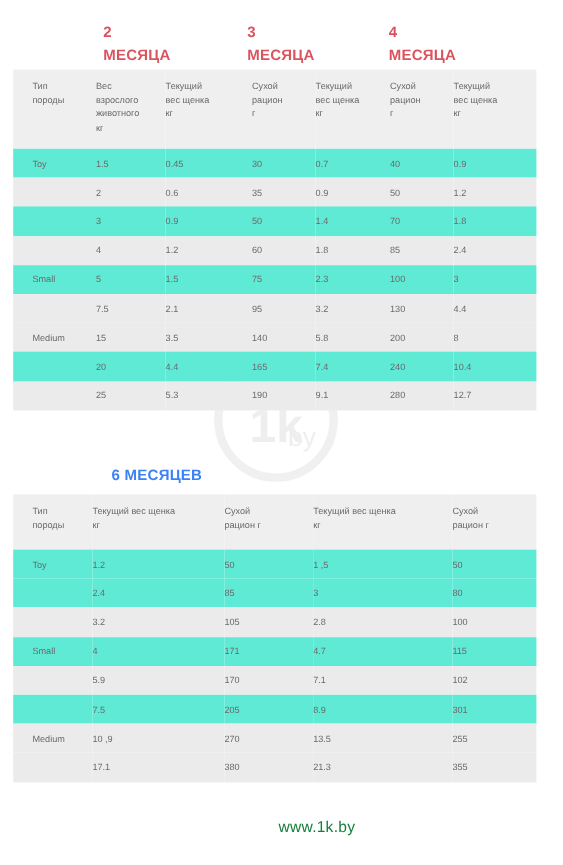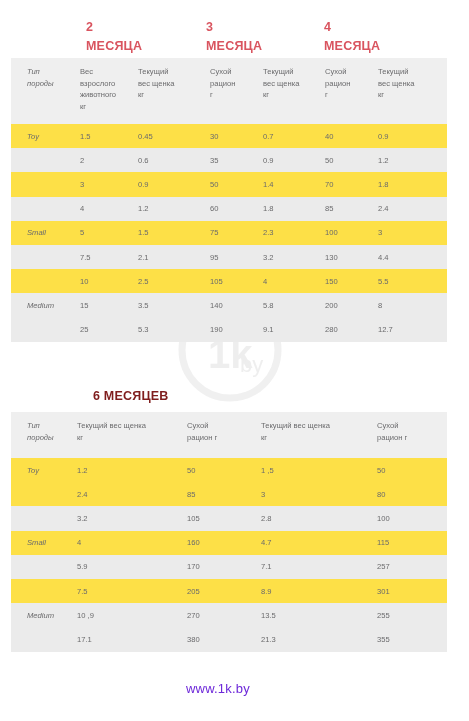--- a/index.html
+++ b/index.html
@@ -31,23 +31,23 @@
     height: 104px;
     pointer-events: none;
     opacity: 0.55;
     z-index: 0;
   }
   .watermark-text {
     position: absolute;
     left: 186px;
     top: 681px;
     width: 110px;
-    text-align: left;
+    text-align: right;
     font-size: 13px;
-    color: #6d28d9;
+    color: #15803d;
     letter-spacing: 0.2px;
     z-index: 5;
     pointer-events: none;
   }
 
   
   .months {
     position: absolute;
     left: 0;
     top: 0;
@@ -71,21 +71,21 @@
   .months2 {
     position: absolute;
     left: 0;
     top: 388px;
     width: 469px;
     height: 24px;
     z-index: 2;
   }
   .month-label2 {
     position: absolute;
-    color: #7f1d1d;
+    color: #3b82f6;
     font-size: 12.5px;
     line-height: 17px;
     font-weight: bold;
     letter-spacing: 0.2px;
     white-space: nowrap;
     top: 0;
   }
   .m4 { left: 93px; }
   .m5 { left: 277px; }
 
@@ -123,25 +123,25 @@
   tbody td {
     font-size: 7.6px;
     line-height: 11px;
     color: #6a6a6c;
     text-align: left;
     vertical-align: middle;
     height: 24.2px;
     padding: 0 3px 0 0;
     white-space: nowrap;
   }
-  tbody tr.odd td { background: #fde047; }
+  tbody tr.odd td { background: #5eead4; }
   tbody tr.even td { background: #ebebeb; }
 
   
-  th.c0, td.c0 { padding-left: 16px; font-style: italic; }
+  th.c0, td.c0 { padding-left: 16px; }
 
   
   #table-growth-early col.w0 { width: 69px; }
   #table-growth-early col.w1 { width: 58px; }
   #table-growth-early col.w2 { width: 72px; }
   #table-growth-early col.w3 { width: 53px; }
   #table-growth-early col.w4 { width: 62px; }
   #table-growth-early col.w5 { width: 53px; }
   #table-growth-early col.w6 { width: 69px; }
 
@@ -257,37 +257,37 @@
         </tr>
         <tr class="even">
           <td class="c0"></td>
           <td>7.5</td>
           <td>2.1</td>
           <td>95</td>
           <td>3.2</td>
           <td>130</td>
           <td>4.4</td>
         </tr>
-        <tr class="odd">
-          <td class="c0"></td>
-          <td>10</td>
-          <td>2.5</td>
-          <td>105</td>
-          <td>4</td>
-          <td>150</td>
-          <td>5.5</td>
-        </tr>
         <tr class="even">
           <td class="c0">Medium</td>
           <td>15</td>
           <td>3.5</td>
           <td>140</td>
           <td>5.8</td>
           <td>200</td>
           <td>8</td>
+        </tr>
+        <tr class="odd">
+          <td class="c0"></td>
+          <td>20</td>
+          <td>4.4</td>
+          <td>165</td>
+          <td>7.4</td>
+          <td>240</td>
+          <td>10.4</td>
         </tr>
         <tr class="even">
           <td class="c0"></td>
           <td>25</td>
           <td>5.3</td>
           <td>190</td>
           <td>9.1</td>
           <td>280</td>
           <td>12.7</td>
         </tr>
@@ -338,30 +338,30 @@
         <tr class="even">
           <td class="c0"></td>
           <td>3.2</td>
           <td>105</td>
           <td>2.8</td>
           <td>100</td>
         </tr>
         <tr class="odd">
           <td class="c0">Small</td>
           <td>4</td>
-          <td>160</td>
+          <td>171</td>
           <td>4.7</td>
           <td>115</td>
         </tr>
         <tr class="even">
           <td class="c0"></td>
           <td>5.9</td>
           <td>170</td>
           <td>7.1</td>
-          <td>257</td>
+          <td>102</td>
         </tr>
         <tr class="odd">
           <td class="c0"></td>
           <td>7.5</td>
           <td>205</td>
           <td>8.9</td>
           <td>301</td>
         </tr>
         <tr class="even">
           <td class="c0">Medium</td>

